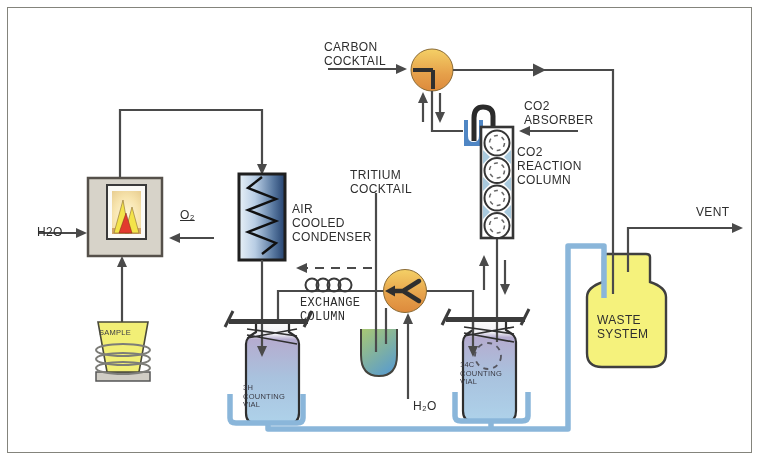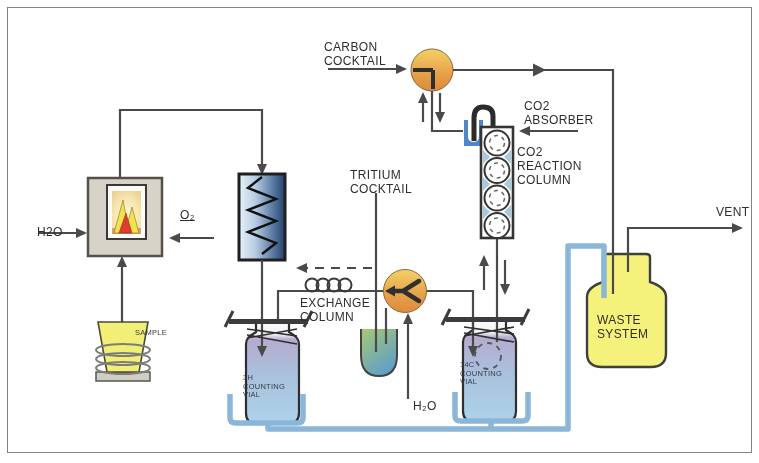--- a/index.html
+++ b/index.html
@@ -216,35 +216,38 @@
       <path class="pipe" d="M455,392 L455,416 Q455,421 461,421 L522,421 Q528,421 528,416 L528,392"></path>
       <path class="pipe" d="M491,421 L491,429"></path>
       <path class="pipe" d="M268,421 L268,429 L568,429 L568,246 L604,246 L604,298"></path>
     </g>
   </svg>
 
   <div id="frame"></div>
 
   <div class="lbl" style="left:37px;top:226px;">H2O</div>
   <div class="lbl" style="left:180px;top:209px;text-decoration:underline;">O₂</div>
-  <div class="lbl center small" style="left:99px;top:329px;width:48px;padding-left:36px;">SAMPLE</div>
+  <div class="lbl center small" style="left:99px;top:329px;width:48px;">SAMPLE</div>
   <div class="lbl" style="left:324px;top:41px;">CARBON
 COCKTAIL</div>
   <div class="lbl center" style="left:350px;top:169px;width:58px;">TRITIUM
 COCKTAIL</div>
-  <div class="lbl center" style="left:300px;top:297px;width:64px;">EXCHANGE
+  <div class="lbl" style="left:292px;top:203px;">AIR
+COOLED
+CONDENSER</div>
+  <div class="lbl center" style="left:300px;top:297px;width:64px;font-family:Liberation Mono, monospace;">EXCHANGE
 COLUMN</div>
   <div class="lbl" style="left:524px;top:100px;">CO2
 ABSORBER</div>
   <div class="lbl" style="left:517px;top:146px;">CO2
 REACTION
 COLUMN</div>
-  <div class="lbl center small" style="left:243px;top:374px;width:60px;">3H
+  <div class="lbl center small" style="left:243px;top:384px;width:60px;">3H
 COUNTING
 VIAL</div>
   <div class="lbl center small" style="left:460px;top:361px;width:60px;">14C
 COUNTING
 VIAL</div>
   <div class="lbl" style="left:397px;top:400px;padding-left:16px;">H₂O</div>
   <div class="lbl center" style="left:597px;top:314px;width:58px;">WASTE
 SYSTEM</div>
-  <div class="lbl" style="left:696px;top:206px;margin-left:20px;">VENT</div>
+  <div class="lbl" style="left:696px;top:206px;">VENT</div>
 </div>
 
 </body></html>

